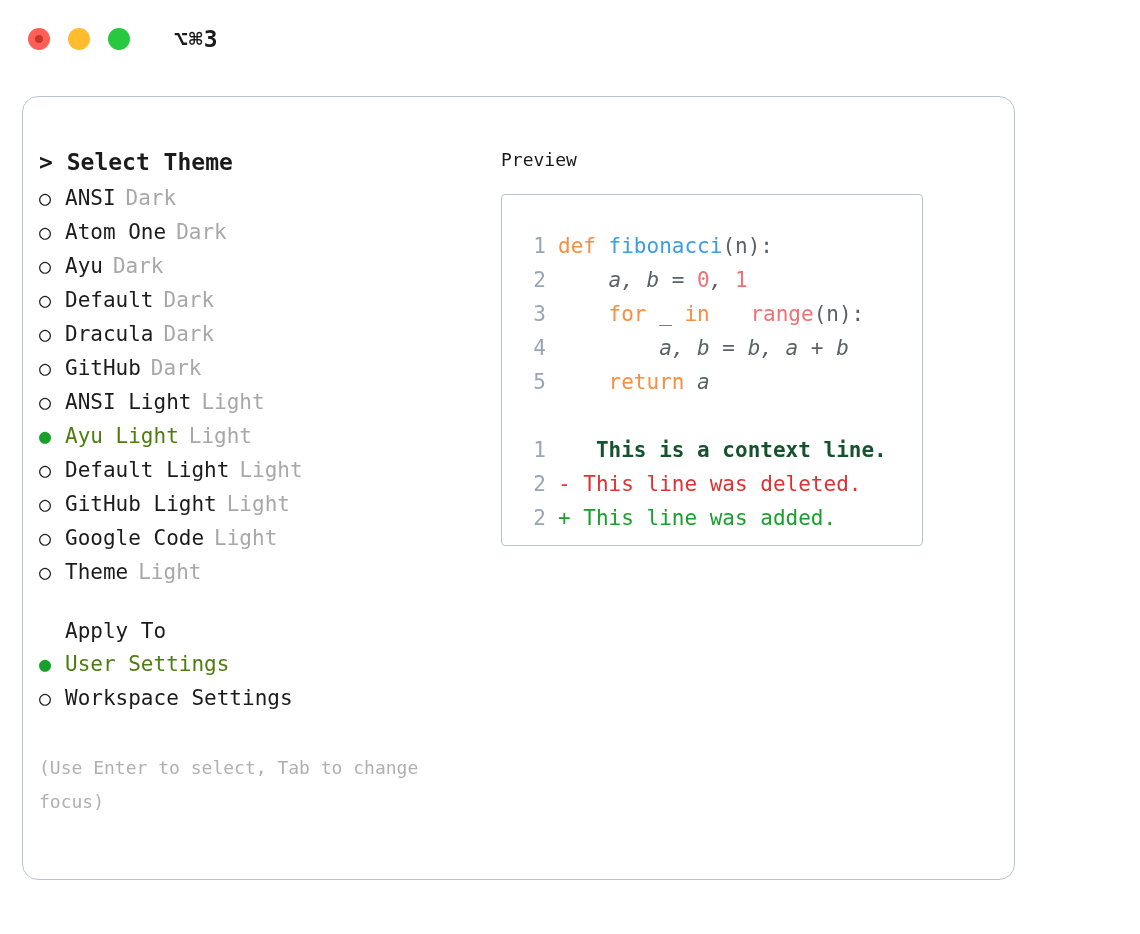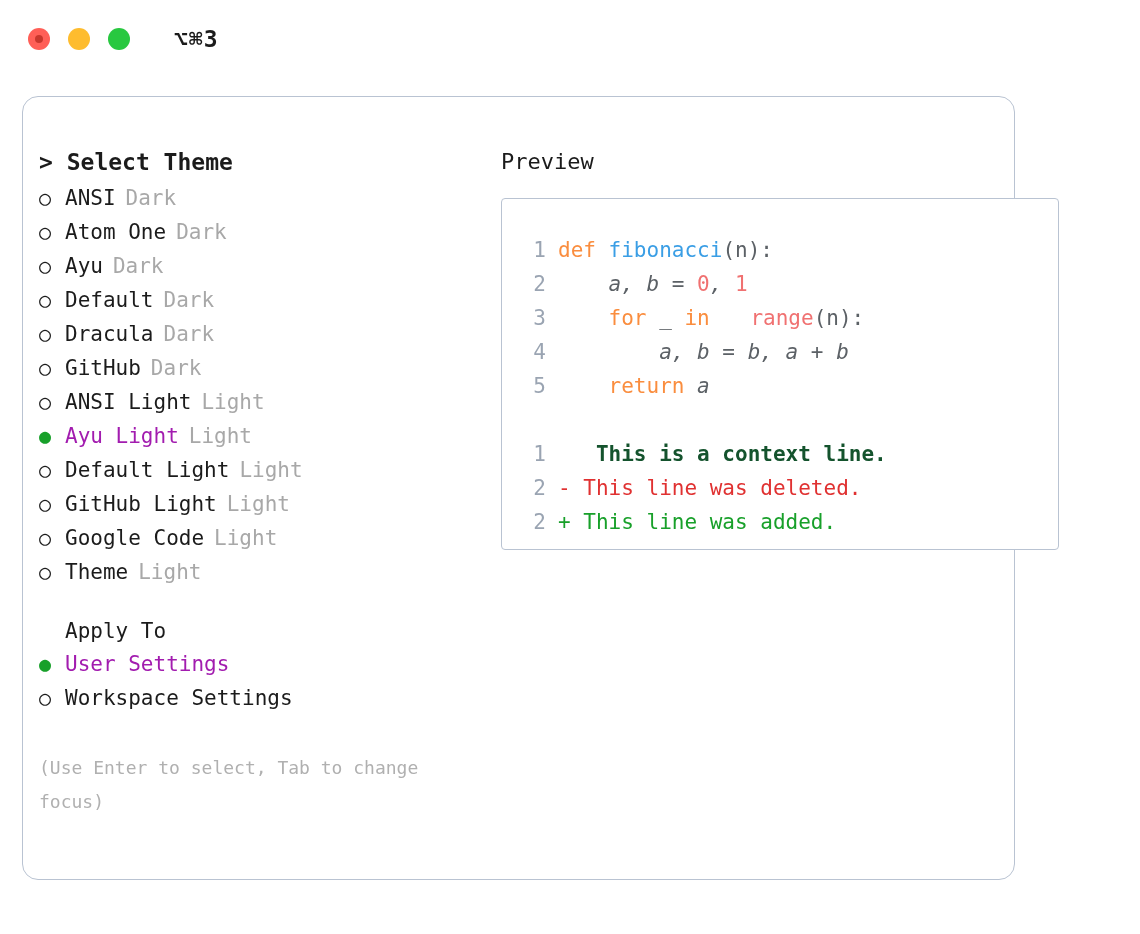--- a/index.html
+++ b/index.html
@@ -97,21 +97,21 @@
     white-space: pre;
   }
   .bullet {
     display: inline-block;
     width: 26px;
     flex: 0 0 26px;
     font-size: 20px;
   }
   .bullet.on { color: #18a02a; }
   .bullet.off { color: #1b1b1b; }
-  .label.selected { color: #a21caf; }
+  .label.selected { color: #4d7c0f; }
   .variant {
     color: #a8a8a8;
     margin-left: 10px;
   }
   .apply-head {
     font-size: 21px;
     color: #1b1b1b;
     margin-top: 30px;
     margin-left: 26px;
     margin-bottom: 4px;
@@ -119,29 +119,29 @@
   }
   .hint {
     margin-top: 36px;
     font-size: 18px;
     line-height: 34px;
     color: #b0b0b0;
     width: 420px;
     white-space: pre-wrap;
   }
   .preview-title {
-    font-size: 22px;
+    font-size: 18px;
     color: #1b1b1b;
     margin-bottom: 24px;
     white-space: pre;
   }
   .preview-box {
     border: 1px solid #b9c3d2;
     border-radius: 4px;
-    width: 558px;
+    width: 422px;
     height: 352px;
     box-sizing: border-box;
     padding: 34px 4px 0 18px;
     background: #ffffff;
   }
   .code-line {
     font-size: 21px;
     line-height: 34px;
     white-space: pre;
   }

